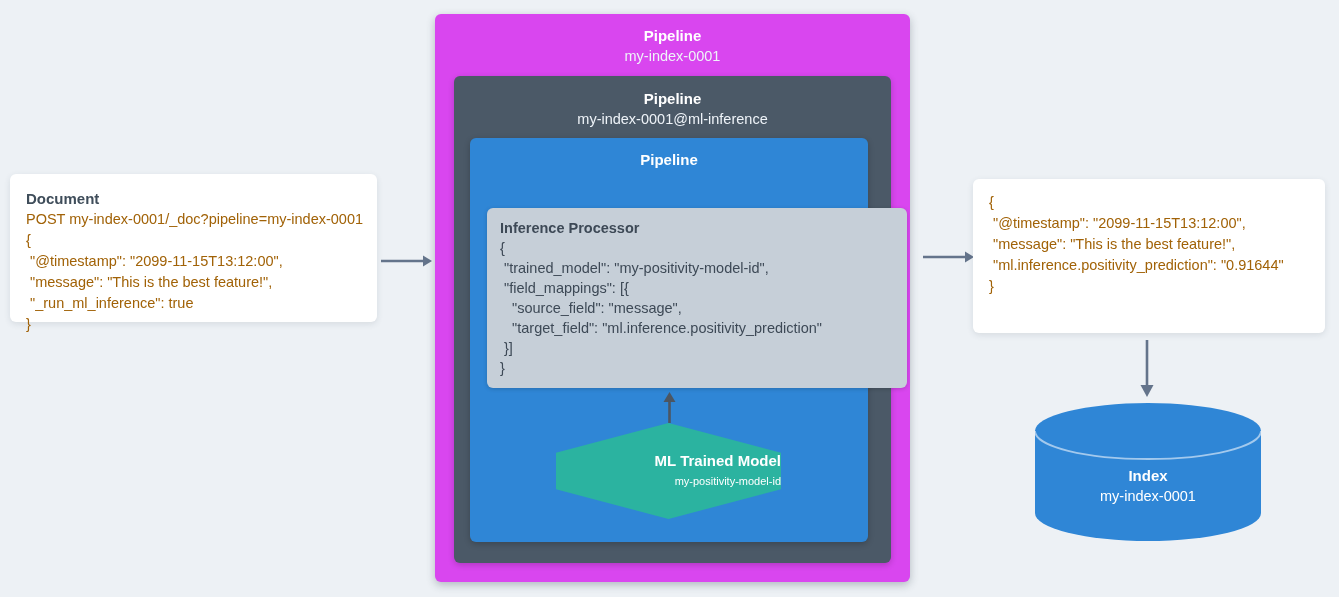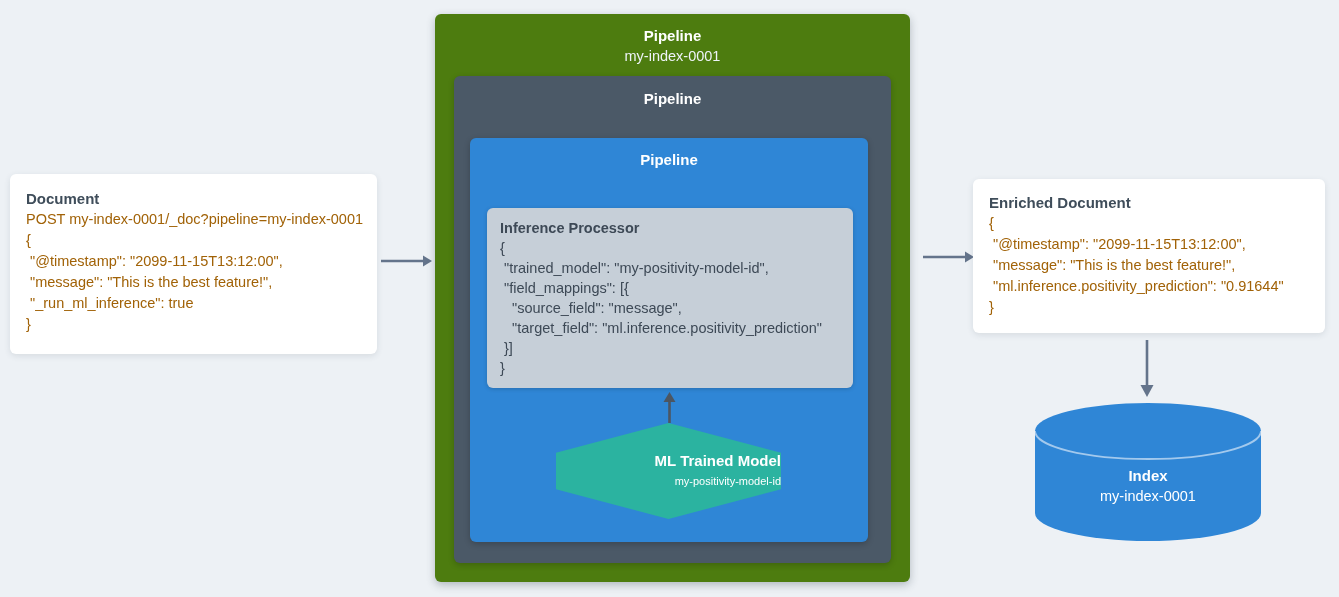--- a/index.html
+++ b/index.html
@@ -13,21 +13,21 @@
     position:absolute; background:#ffffff; border-radius:6px;
     box-shadow:0 2px 6px rgba(52,66,84,.12);
     padding:14px 16px; color:#3f4d5a;
   }
   .card-title { font-weight:bold; font-size:15px; line-height:21px; }
   .code {
     font-family:"Liberation Sans", sans-serif;
     font-size:14.5px; line-height:21px; white-space:pre; color:#a16207;
   }
   .pbox { position:absolute; border-radius:6px; }
-  .outer-box { background:#4d7c0f; box-shadow:0 3px 8px rgba(40,55,70,.30); }
+  .outer-box { background:#d946ef; box-shadow:0 3px 8px rgba(40,55,70,.30); }
   .mid-box   { background:#4b5967; box-shadow:0 2px 6px rgba(0,0,0,.20); }
   .blue-box  { background:#2f86d6; box-shadow:0 2px 6px rgba(0,0,0,.22); }
   .pbox-header { text-align:center; color:#ffffff; }
   .pbox-label { font-weight:bold; font-size:15px; line-height:21px; }
   .pbox-name  { font-size:14.5px; line-height:21px; color:#eef3f8; }
   .processor {
     position:absolute; background:#c6cfd8; border-radius:6px;
     padding:10px 13px; color:#3d4956;
     box-shadow:0 1px 4px rgba(0,0,0,.18);
   }
@@ -46,21 +46,21 @@
     position:absolute; text-align:center; color:#ffffff;
   }
   .cyl-title { font-weight:bold; font-size:15px; line-height:21px; }
   .cyl-name  { font-size:14.5px; line-height:21px; }
 </style>
 </head>
 <body>
 
 <div class="canvas">
 
-  <div class="card" style="left:10px; top:174px; width:367px; height:180px;">
+  <div class="card" style="left:10px; top:174px; width:367px; height:148px;">
     <div class="card-title">Document</div>
     <pre class="code">POST my-index-0001/_doc?pipeline=my-index-0001
 {
  "@timestamp": "2099-11-15T13:12:00",
  "message": "This is the best feature!",
  "_run_ml_inference": true
 }</pre>
   </div>
 
   <svg class="arrow" style="left:380px; top:254px;" width="53" height="14" viewBox="0 0 53 14">
@@ -70,28 +70,29 @@
 
   <div class="pbox outer-box" style="left:435px; top:14px; width:475px; height:568px;">
     <div class="pbox-header" style="padding-top:11px;">
       <div class="pbox-label">Pipeline</div>
       <div class="pbox-name">my-index-0001</div>
     </div>
 
     <div class="pbox mid-box" style="left:19px; top:62px; width:437px; height:487px;">
       <div class="pbox-header" style="padding-top:12px;">
         <div class="pbox-label">Pipeline</div>
+        <div class="pbox-name">my-index-0001@ml-inference</div>
       </div>
 
       <div class="pbox blue-box" style="left:16px; top:62px; width:398px; height:404px;">
         <div class="pbox-header" style="padding-top:11px;">
           <div class="pbox-label">Pipeline</div>
         </div>
 
-        <div class="processor" style="left:17px; top:70px; width:366px; height:180px;">
+        <div class="processor" style="left:17px; top:70px; width:420px; height:180px;">
           <div class="card-title">Inference Processor</div>
           <pre class="code">{
  "trained_model": "my-positivity-model-id",
  "field_mappings": [{
    "source_field": "message",
    "target_field": "ml.inference.positivity_prediction"
  }]
 }</pre>
         </div>
 
@@ -107,21 +108,20 @@
       </div>
     </div>
   </div>
 
   <svg class="arrow" style="left:922px; top:250px;" width="53" height="14" viewBox="0 0 53 14">
     <line x1="1" y1="7" x2="43" y2="7" stroke="#64748b" stroke-width="2.4"></line>
     <path d="M43 1.5 L52 7 L43 12.5 Z" fill="#64748b"></path>
   </svg>
 
   <div class="card" style="left:973px; top:179px; width:352px; height:154px; padding:13px 16px;">
-    <div class="card-title">Enriched Document</div>
     <pre class="code">{
  "@timestamp": "2099-11-15T13:12:00",
  "message": "This is the best feature!",
  "ml.inference.positivity_prediction": "0.91644"
 }</pre>
   </div>
 
   <svg class="arrow" style="left:1139px; top:340px;" width="16" height="58" viewBox="0 0 16 58">
     <line x1="8" y1="0" x2="8" y2="46" stroke="#64748b" stroke-width="2.6"></line>
     <path d="M1.5 45 L14.5 45 L8 57 Z" fill="#64748b"></path>

